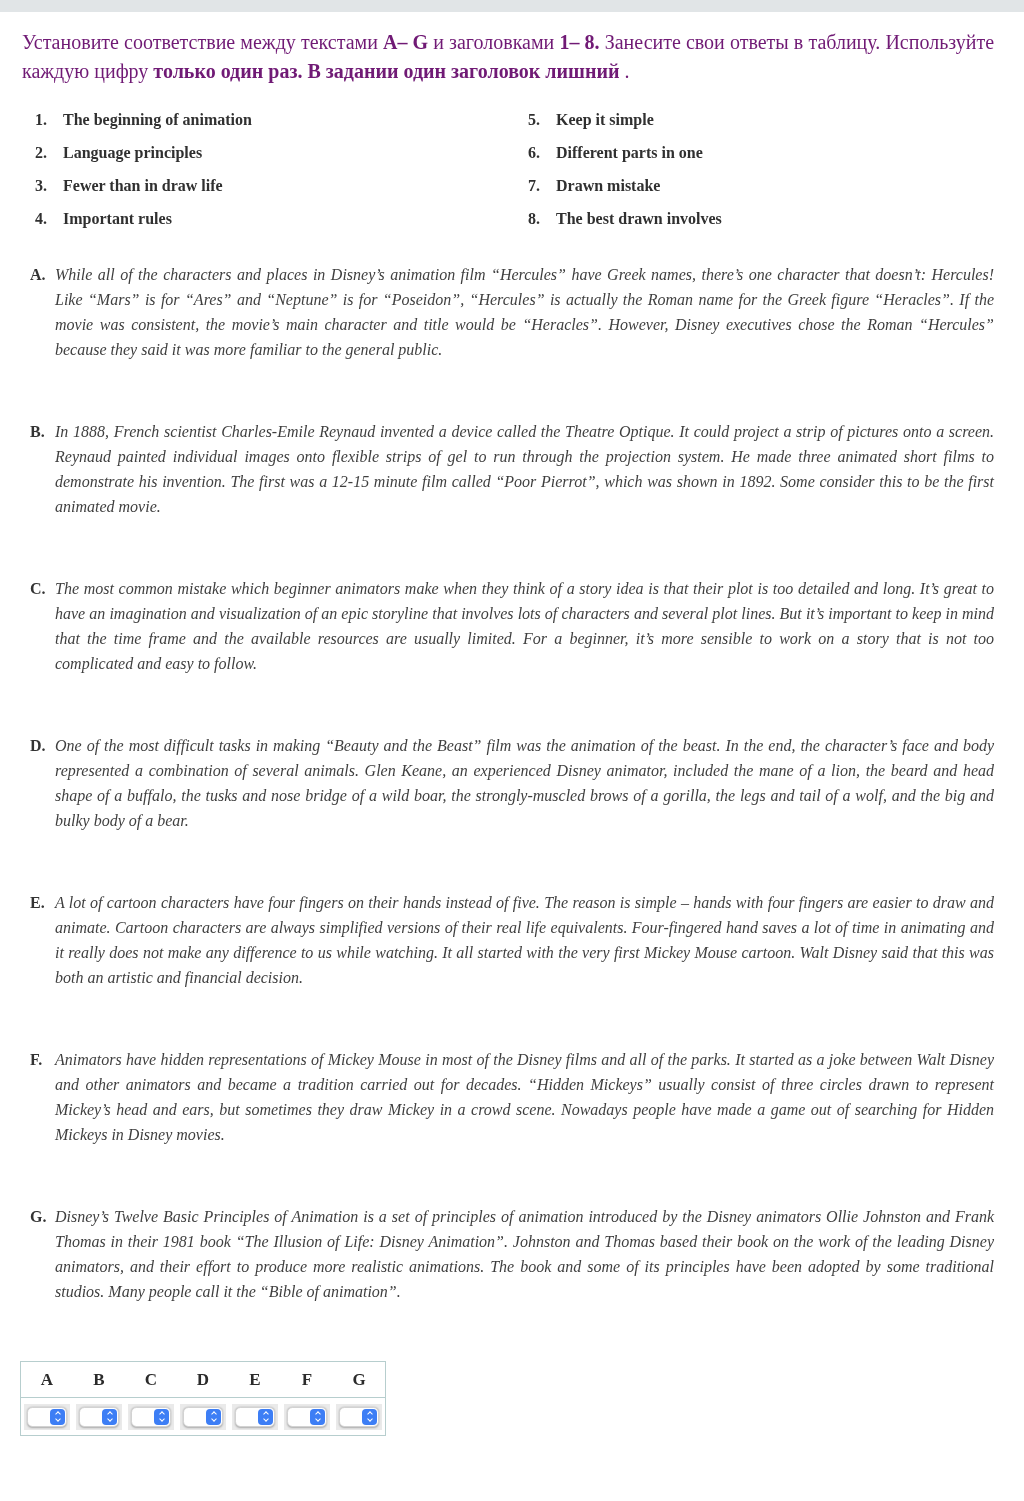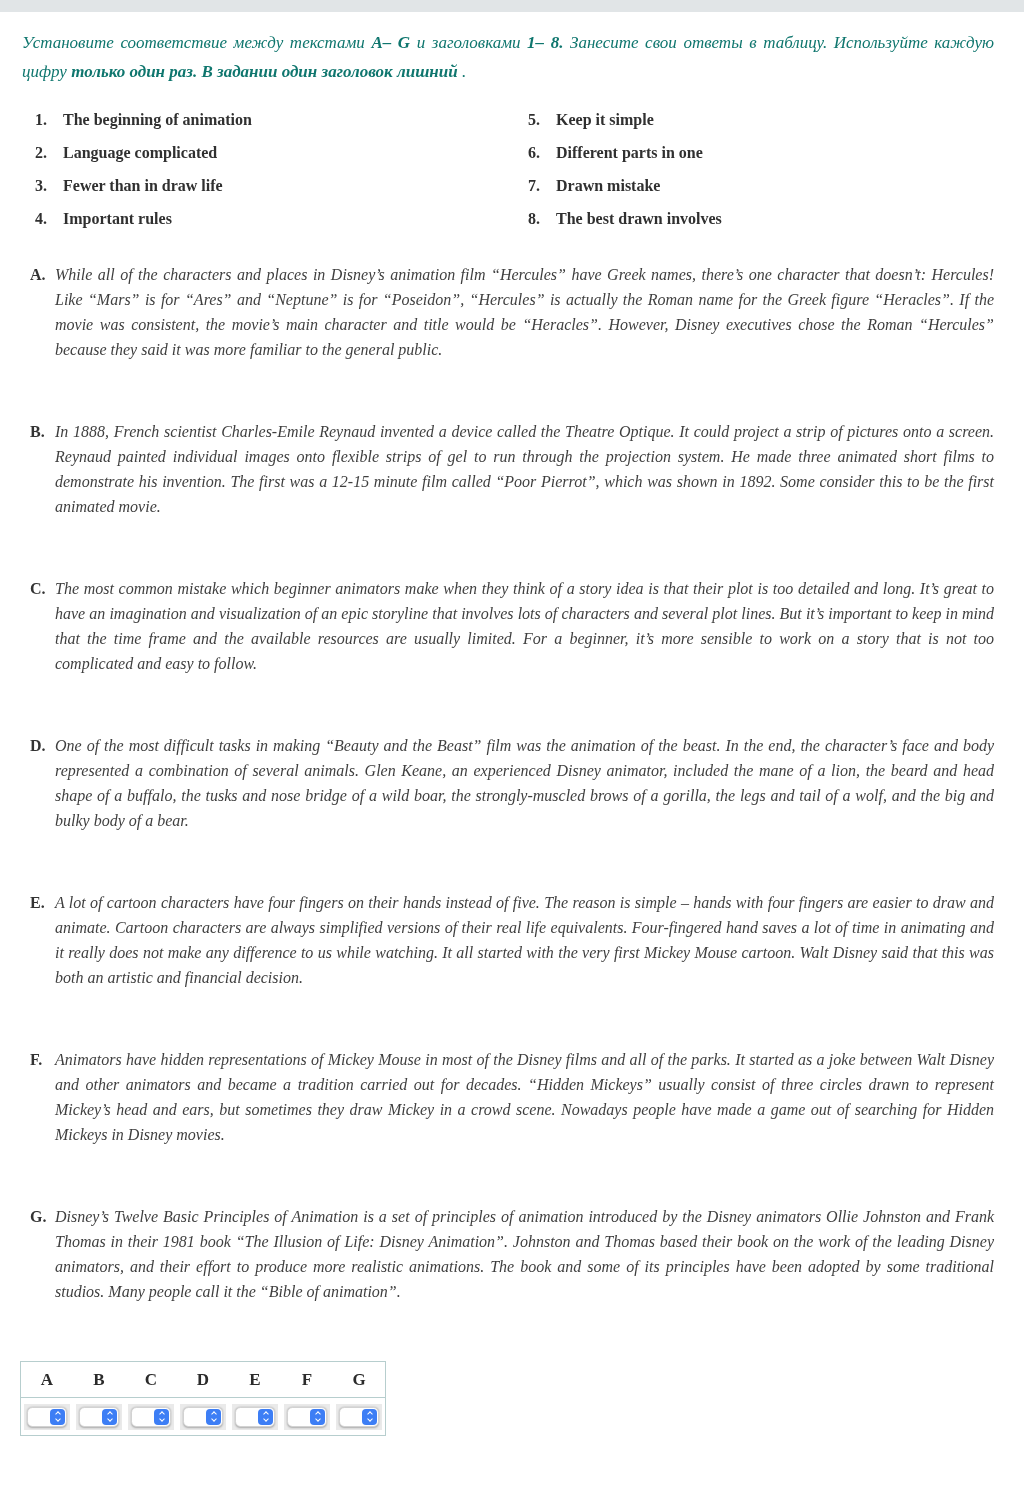--- a/index.html
+++ b/index.html
@@ -21,25 +21,24 @@
   }
 
   .page-title {
     font-size: 15.5px;
     font-weight: bold;
     color: #333333;
     margin-bottom: 24px;
   }
 
   .instructions {
-    font-style: italic;
-    font-size: 17px;
+    font-size: 20px;
     line-height: 29px;
     text-align: justify;
-    color: #0f766e;
+    color: #701a75;
     margin-bottom: 24px;
   }
   .instructions b { font-weight: bold; }
 
   .headings-grid {
     display: flex;
     margin-bottom: 20px;
   }
   .headings-col { width: 50%; }
   .heading-item {
@@ -165,21 +164,21 @@
   </p>
 
   <div class="headings-grid">
     <div class="headings-col left">
       <div class="heading-item">
         <span class="heading-num">1.</span>
         <span class="heading-label">The beginning of animation</span>
       </div>
       <div class="heading-item">
         <span class="heading-num">2.</span>
-        <span class="heading-label">Language complicated</span>
+        <span class="heading-label">Language principles</span>
       </div>
       <div class="heading-item">
         <span class="heading-num">3.</span>
         <span class="heading-label">Fewer than in draw life</span>
       </div>
       <div class="heading-item">
         <span class="heading-num">4.</span>
         <span class="heading-label">Important rules</span>
       </div>
     </div>

